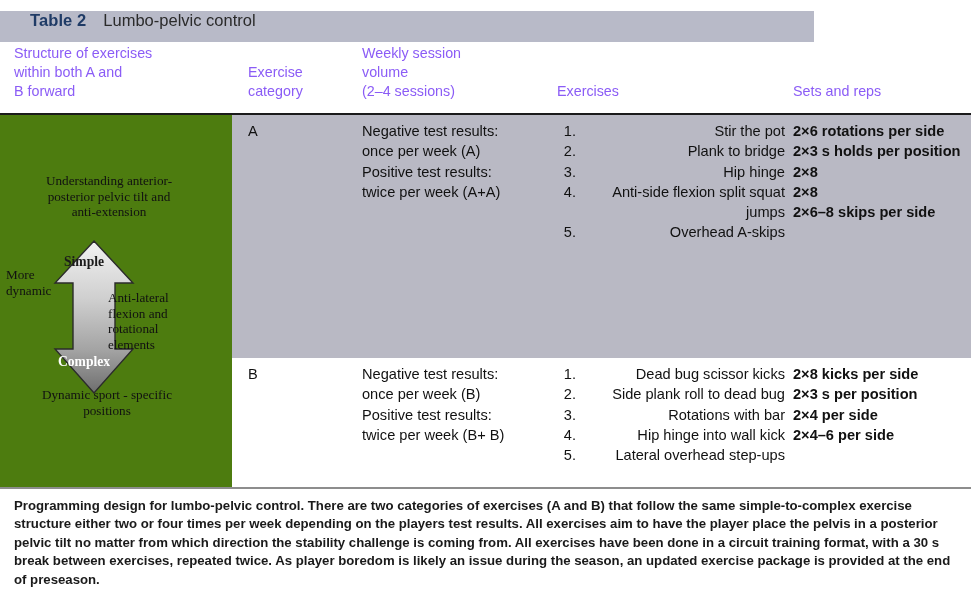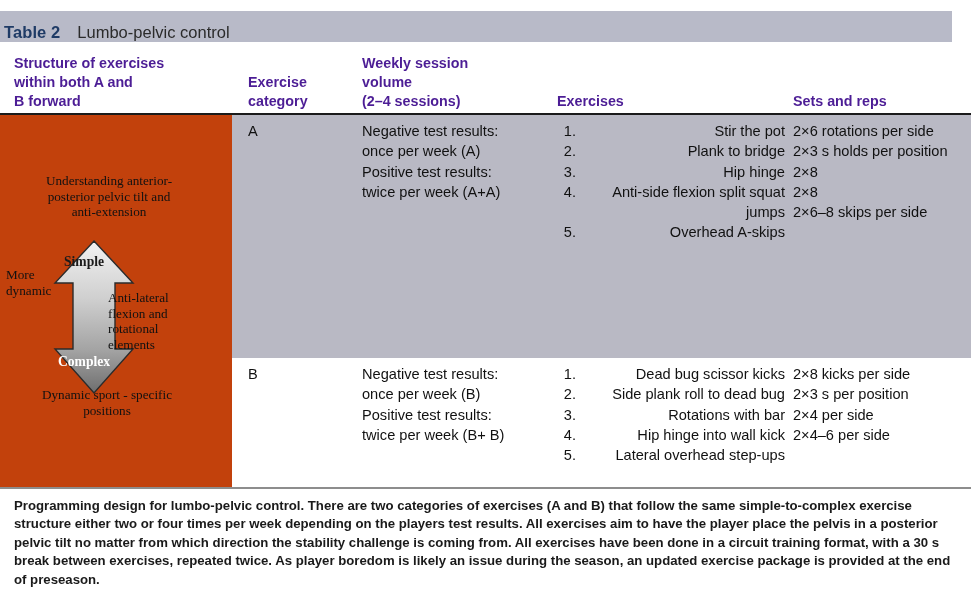--- a/index.html
+++ b/index.html
@@ -20,26 +20,26 @@
     width: 971px;
     height: 596px;
     box-sizing: border-box;
   }
 
   
   .title-bar {
     position: absolute;
     left: 0;
     top: 11px;
-    width: 952px;
+    width: 814px;
     height: 31px;
     background: #b8bac8;
     display: flex;
-    align-items: flex-end;
-    padding-left: 4px;
+    align-items: flex-start;
+    padding-left: 30px;
     box-sizing: border-box;
   }
   .title-label {
     font-weight: bold;
     font-size: 16.5px;
     color: #1f3b66;
     letter-spacing: 0.1px;
   }
   .title-text {
     font-size: 16.5px;
@@ -51,31 +51,31 @@
   .col-head {
     position: absolute;
     left: 0;
     top: 48px;
     width: 971px;
     height: 65px;
     box-sizing: border-box;
   }
   .col-head .cell {
     position: absolute;
-    bottom: 2px;
-    font-weight: bold;
+    bottom: 12px;
+    font-weight: normal;
     font-size: 14.3px;
     line-height: 19px;
-    color: #4c1d95;
+    color: #8b5cf6;
   }
   .c1 { left: 14px;  width: 225px; }
   .c2 { left: 248px; width: 105px; }
   .c3 { left: 362px; width: 190px; }
   .c4 { left: 557px; width: 228px; }
-  .c5 { left: 793px; width: 172px; }
+  .c5 { left: 793px; width: 172px; font-weight: bold; }
 
   .rule-head {
     position: absolute;
     left: 0;
     top: 113px;
     width: 971px;
     height: 2px;
     background: #1b1b1b;
   }
 
@@ -155,21 +155,21 @@
     font-weight: bold;
   }
 
   
   .figure {
     position: absolute;
     left: 0;
     top: 0;
     width: 232px;
     height: 372px;
-    background: #c2410c;
+    background: #4d7c0f;
   }
   .fig-inner {
     position: absolute;
     left: 0;
     top: 0;
     width: 232px;
     height: 372px;
   }
   .fig-txt {
     position: absolute;

